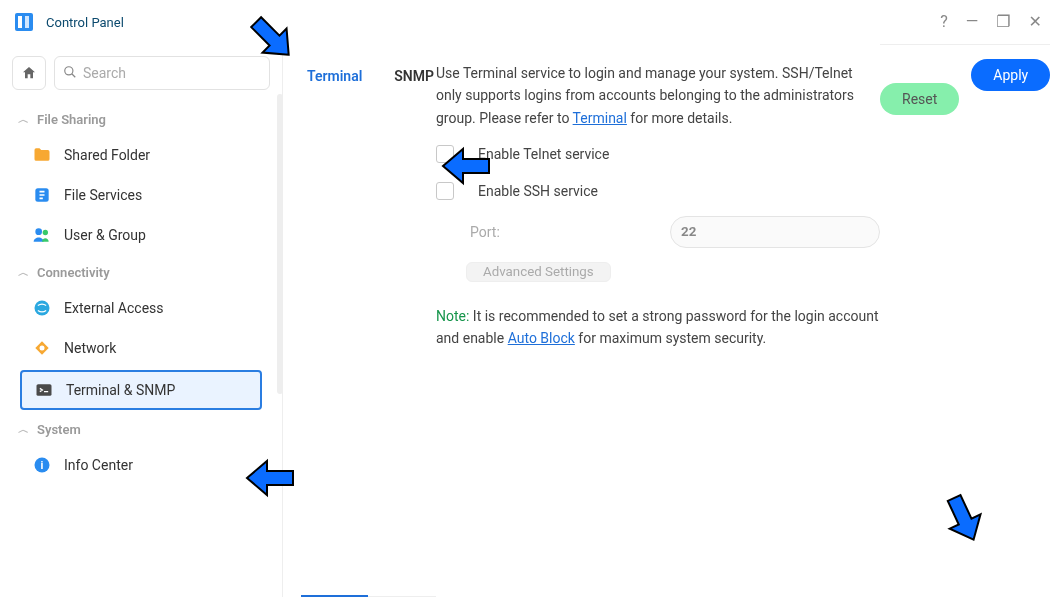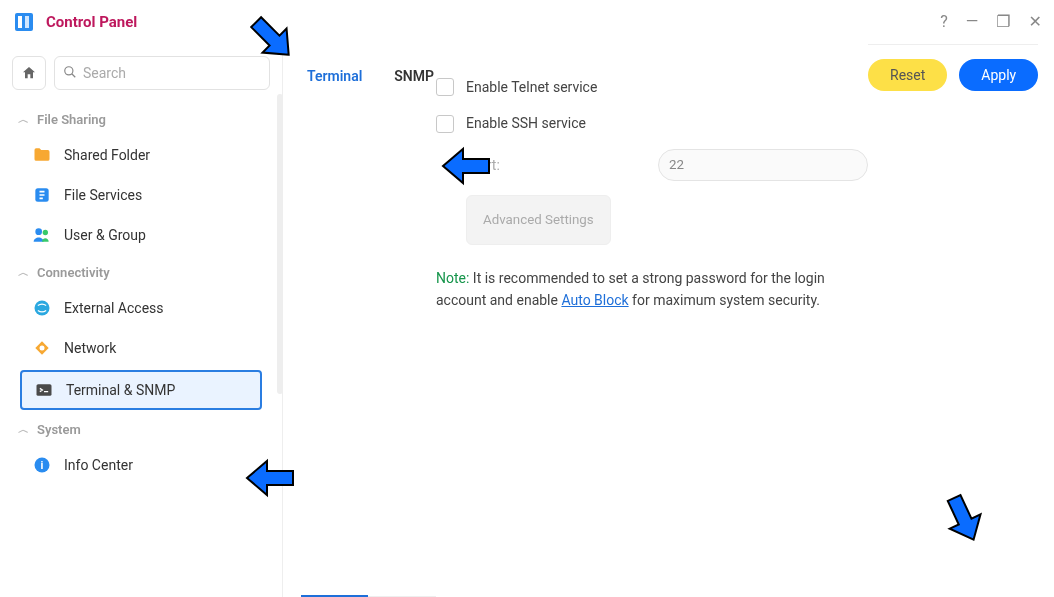--- a/index.html
+++ b/index.html
@@ -1,20 +1,20 @@
 <!DOCTYPE html>
 <html><head>
 <meta charset="utf-8">
 <style>
   * { box-sizing: border-box; margin: 0; padding: 0; font-family: -apple-system, BlinkMacSystemFont, "Segoe UI", Roboto, Helvetica, Arial, sans-serif; }
   body { width: 1054px; height: 597px; background: #fff; overflow: hidden; font-size: 14px; color: #333; }
 
   .titlebar { display: flex; align-items: center; height: 44px; padding: 0 12px; }
   .titlebar .app-icon { width: 24px; height: 24px; margin-right: 10px; display: flex; align-items: center; justify-content: center; }
-  .titlebar .title { font-weight: 700; font-size: 15px; color: #be185d; flex: 1; }
+  .titlebar .title { font-weight: 400; font-size: 13px; color: #0c4a6e; flex: 1; }
   .titlebar .win-controls { display: flex; gap: 18px; color: #888; }
   .titlebar .win-controls span { cursor: pointer; font-size: 16px; line-height: 1; }
 
   .body { display: flex; height: calc(597px - 44px); }
 
   .sidebar { width: 285px; border-right: 1px solid #eee; position: relative; padding-top: 8px; }
   .sidebar-top { display: flex; align-items: center; gap: 8px; padding: 4px 12px 12px 12px; }
   .home-btn { width: 34px; height: 34px; border: 1px solid #e2e2e2; border-radius: 6px; display: flex; align-items: center; justify-content: center; color: #555; }
   .search-wrap { flex: 1; height: 34px; border: 1px solid #e2e2e2; border-radius: 6px; display: flex; align-items: center; padding: 0 8px; gap: 6px; }
   .search-wrap input { border: none; outline: none; flex: 1; font-size: 14px; background: transparent; }
@@ -31,31 +31,31 @@
   .vscroll { position: absolute; right: -1px; top: 50px; width: 6px; height: 300px; background: #eee; border-radius: 3px; }
 
   .main { flex: 1; padding: 0 18px 0 22px; display: flex; flex-direction: row; }
   .tabs { display: flex; gap: 28px; border-bottom: 1px solid #eee; margin-top: 14px; }
   .tab { padding: 10px 2px 12px; font-weight: 600; color: #333; cursor: pointer; position: relative; }
   .tab.active { color: #1e6fd9; }
   .tab.active::after { content: ""; position: absolute; left: -4px; right: -4px; bottom: -1px; height: 2px; background: #1e6fd9; }
 
   .content { padding-top: 18px; color: #444; line-height: 1.6; flex: 1; overflow: auto; }
   .content a { color: #1e6fd9; text-decoration: underline; }
-  .row { display: flex; align-items: center; gap: 12px; margin-top: 14px; }
+  .row { display: flex; align-items: center; gap: 24px; margin-top: 14px; }
   .checkbox { width: 18px; height: 18px; border: 1px solid #c8c8c8; border-radius: 3px; background: #fff; }
   .indented { margin-left: 30px; }
   .port-label { color: #aaa; width: 180px; display: inline-block; padding-left: 4px; }
-  .port-input { width: 210px; height: 32px; border: 1px solid #e4e4e4; border-radius: 16px; padding: 0 10px; background: #fafafa; color: #888; }
-  .adv-btn { margin-top: 14px; height: 50px; padding: 0 16px; background: #f3f3f3; border: 1px solid #eee; border-radius: 6px; color: #aaa; cursor: default; }
+  .port-input { width: 210px; height: 32px; border: 1px solid #e4e4e4; border-radius: 16px; padding: 0 10px; background: #fafafa; color: #888; font-weight: bold; }
+  .adv-btn { margin-top: 14px; height: 20px; padding: 0 16px; background: #f3f3f3; border: 1px solid #eee; border-radius: 6px; color: #aaa; cursor: default; }
   .note-pre { color: #16954b; margin-top: 48px; }
 
   .footer { border-top: 1px solid #eee; padding: 14px 0 16px; display: flex; justify-content: flex-end; gap: 12px; }
   .btn { height: 32px; padding: 0 22px; border-radius: 16px; border: none; cursor: pointer; font-size: 14px; }
-  .btn-reset { background: #fde047; color: #555; }
+  .btn-reset { background: #86efac; color: #555; margin-top: 24px; }
   .btn-apply { background: #0a6cff; color: #ffffff; }
 
   .arrow { position: absolute; pointer-events: none; }
   .arrow svg { display: block; }
 </style>
 </head>
 <body>
 
 <div class="titlebar">
   <span class="app-icon">
@@ -175,20 +175,23 @@
     <div class="vscroll"></div>
   </div>
 
   <div class="main">
     <div class="tabs">
       <div class="tab active">Terminal</div>
       <div class="tab">SNMP</div>
     </div>
 
     <div class="content">
+      <p>
+        <span>Use Terminal service to login and manage your system. SSH/Telnet only supports logins from accounts belonging to the administrators group. Please refer to </span><a href="#">Terminal</a><span> for more details.</span>
+      </p>
 
       <div class="row">
         <span class="checkbox"></span>
         <span>Enable Telnet service</span>
       </div>
       <div class="row">
         <span class="checkbox"></span>
         <span>Enable SSH service</span>
       </div>
 

